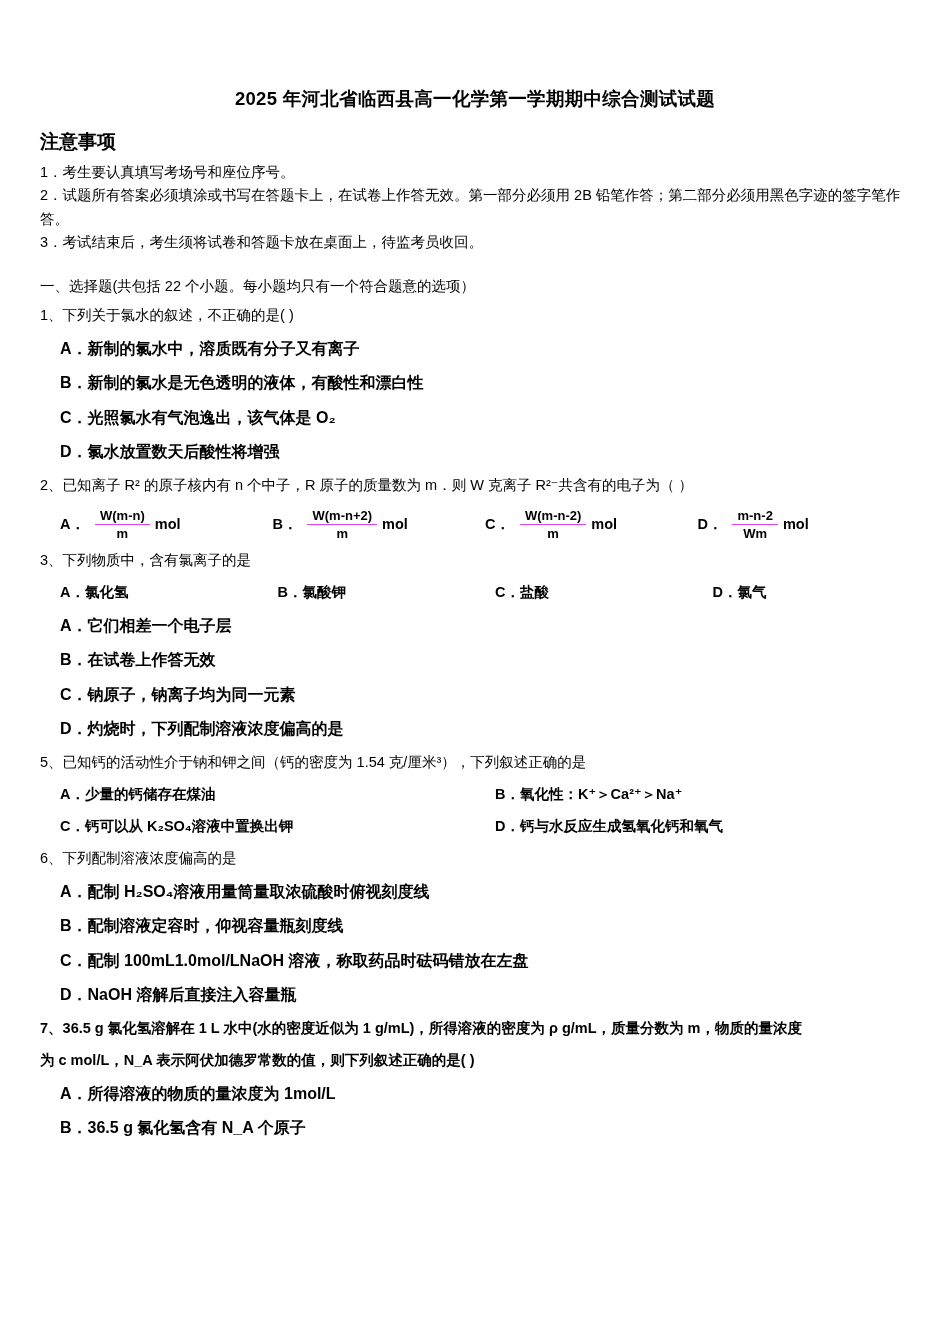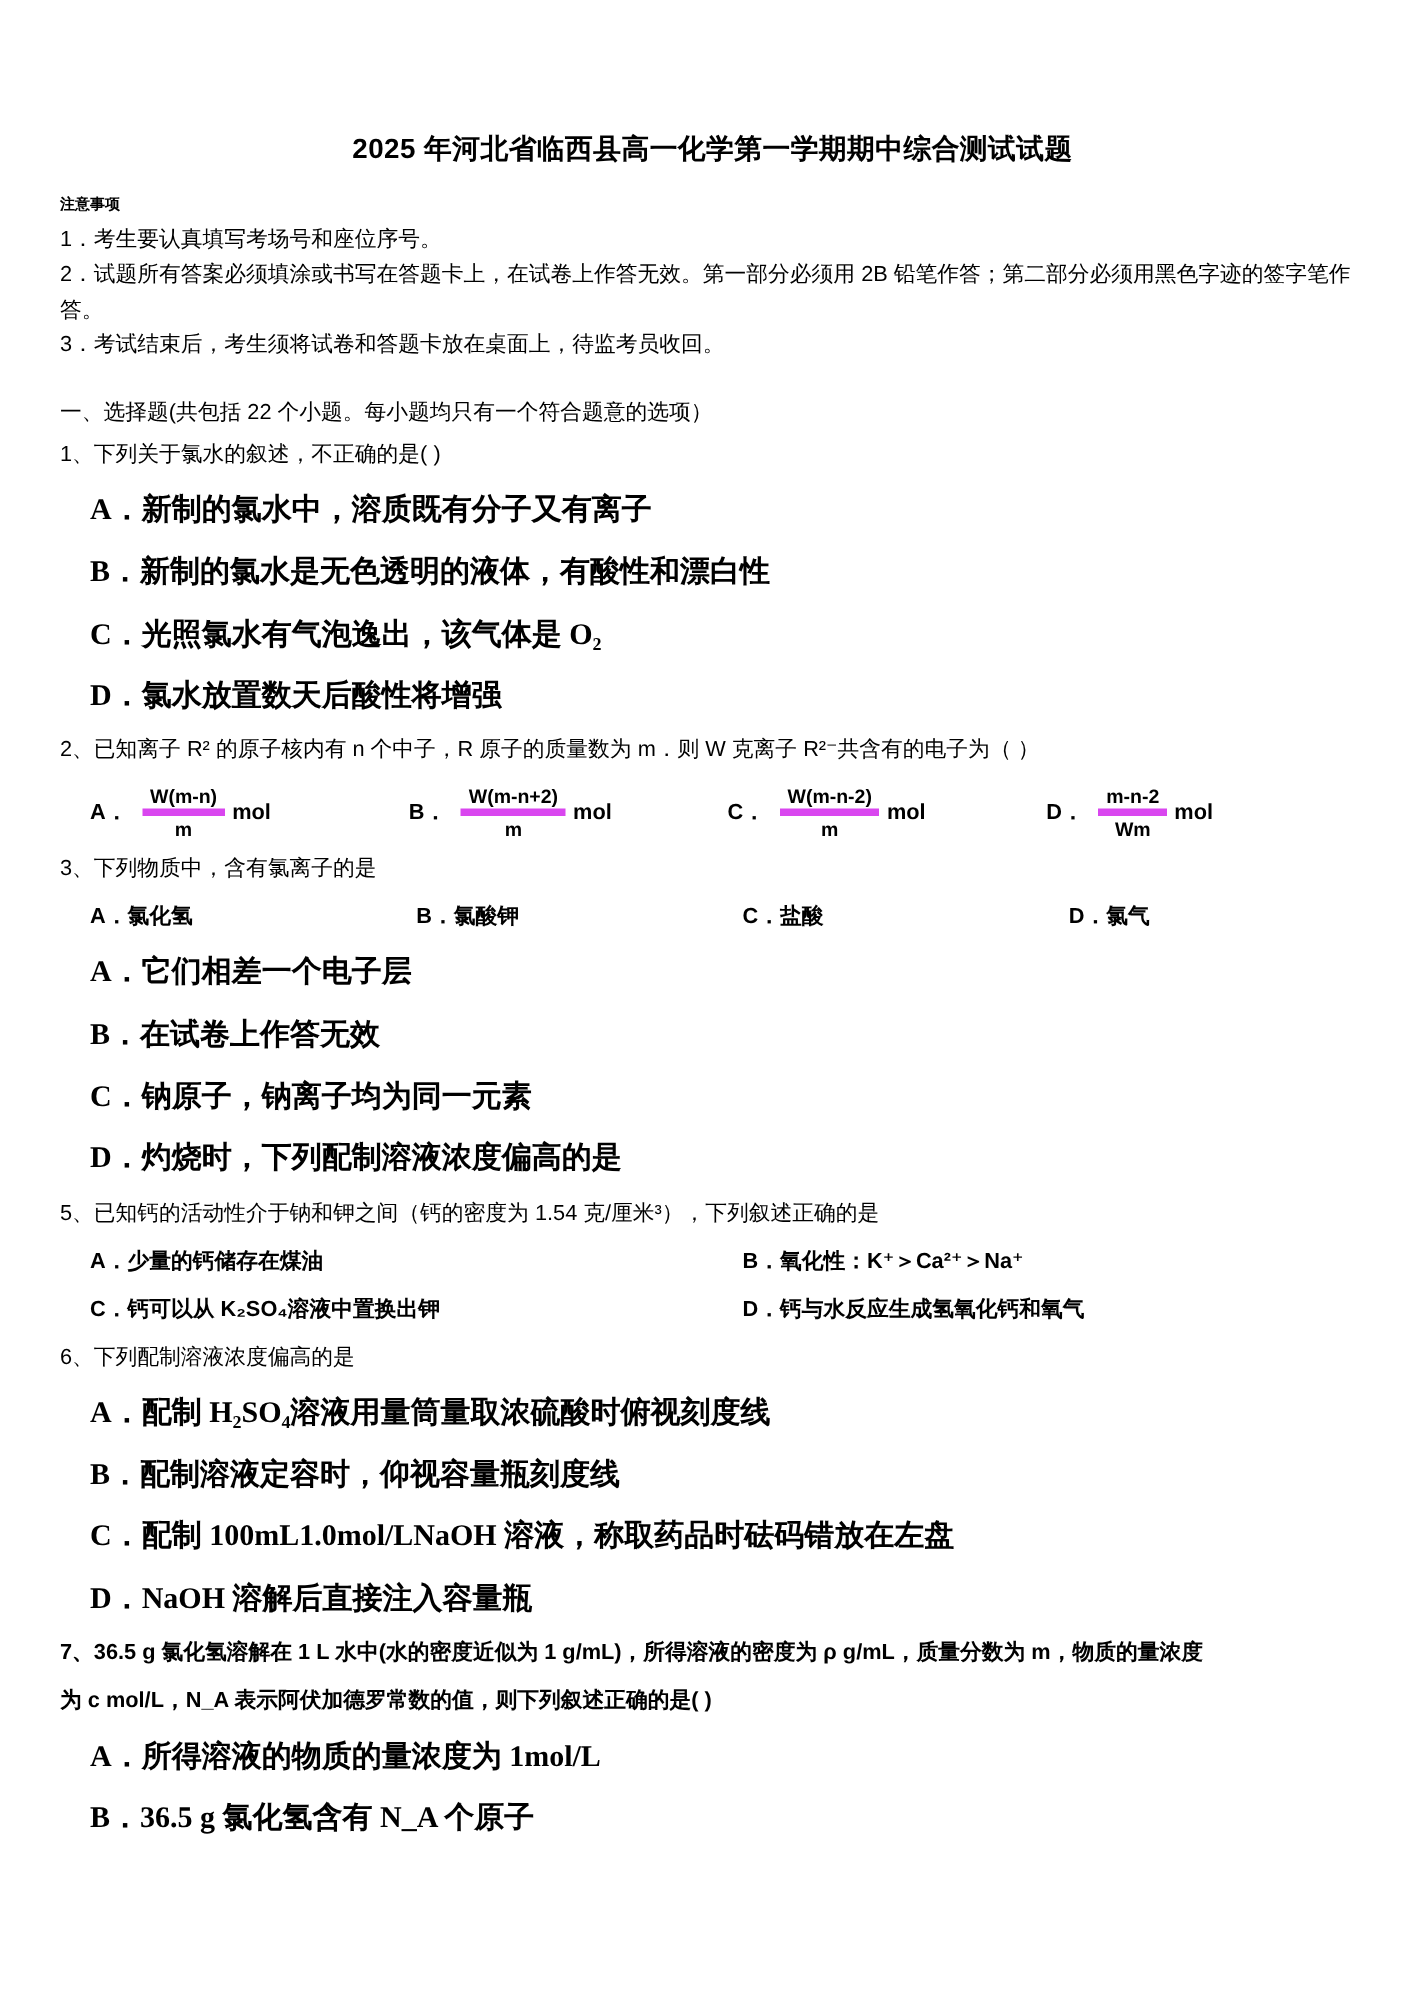--- a/index.html
+++ b/index.html
@@ -22,21 +22,21 @@
   }
   .doc-title {
     text-align: center;
     font-size: 18.5px;
     font-weight: bold;
     letter-spacing: 0.3px;
     margin: 0 0 18px 0;
     font-family: "Liberation Sans", "DejaVu Sans", sans-serif;
   }
   .notice-head {
-    font-size: 10px;
+    font-size: 19px;
     font-weight: bold;
     margin: 0 0 6px 0;
     font-family: Liberation Sans, sans-serif;
   }
   .notice-line {
     font-size: 14.5px;
     line-height: 1.62;
     margin: 0;
     font-family: "Liberation Sans", "DejaVu Sans", sans-serif;
   }
@@ -45,25 +45,25 @@
     margin: 22px 0 7px 0;
     font-family: "Liberation Sans", "DejaVu Sans", sans-serif;
   }
   .q-stem {
     font-size: 14.5px;
     line-height: 1.72;
     margin: 7px 0 3px 0;
     font-family: "Liberation Sans", "DejaVu Sans", sans-serif;
   }
   .opt-block {
-    font-size: 20px;
+    font-size: 16px;
     line-height: 1.72;
     margin: 7px 0 0 0;
     padding-left: 20px;
-    font-family: Liberation Serif, serif;
+    font-family: Liberation Sans, sans-serif;
   }
   .opt-row {
     display: flex;
     font-size: 14.5px;
     line-height: 1.72;
     margin: 7px 0 0 0;
     padding-left: 20px;
     font-family: "Liberation Sans", "DejaVu Sans", sans-serif;
     gap: 20px;
   }
@@ -91,21 +91,21 @@
   }
   .frac {
     display: inline-block;
     text-align: center;
     vertical-align: middle;
     margin-right: 5px;
   }
   .frac .num {
     display: block;
     padding: 0 5px 1px 5px;
-    border-bottom: 5px solid #d946ef;
+    border-bottom: 1px solid #d946ef;
     font-size: 13px;
     font-weight: bold;
     text-align: right;
   }
   .frac .den {
     display: block;
     padding: 1px 5px 0 5px;
     font-size: 13px;
     font-weight: bold;
   }

